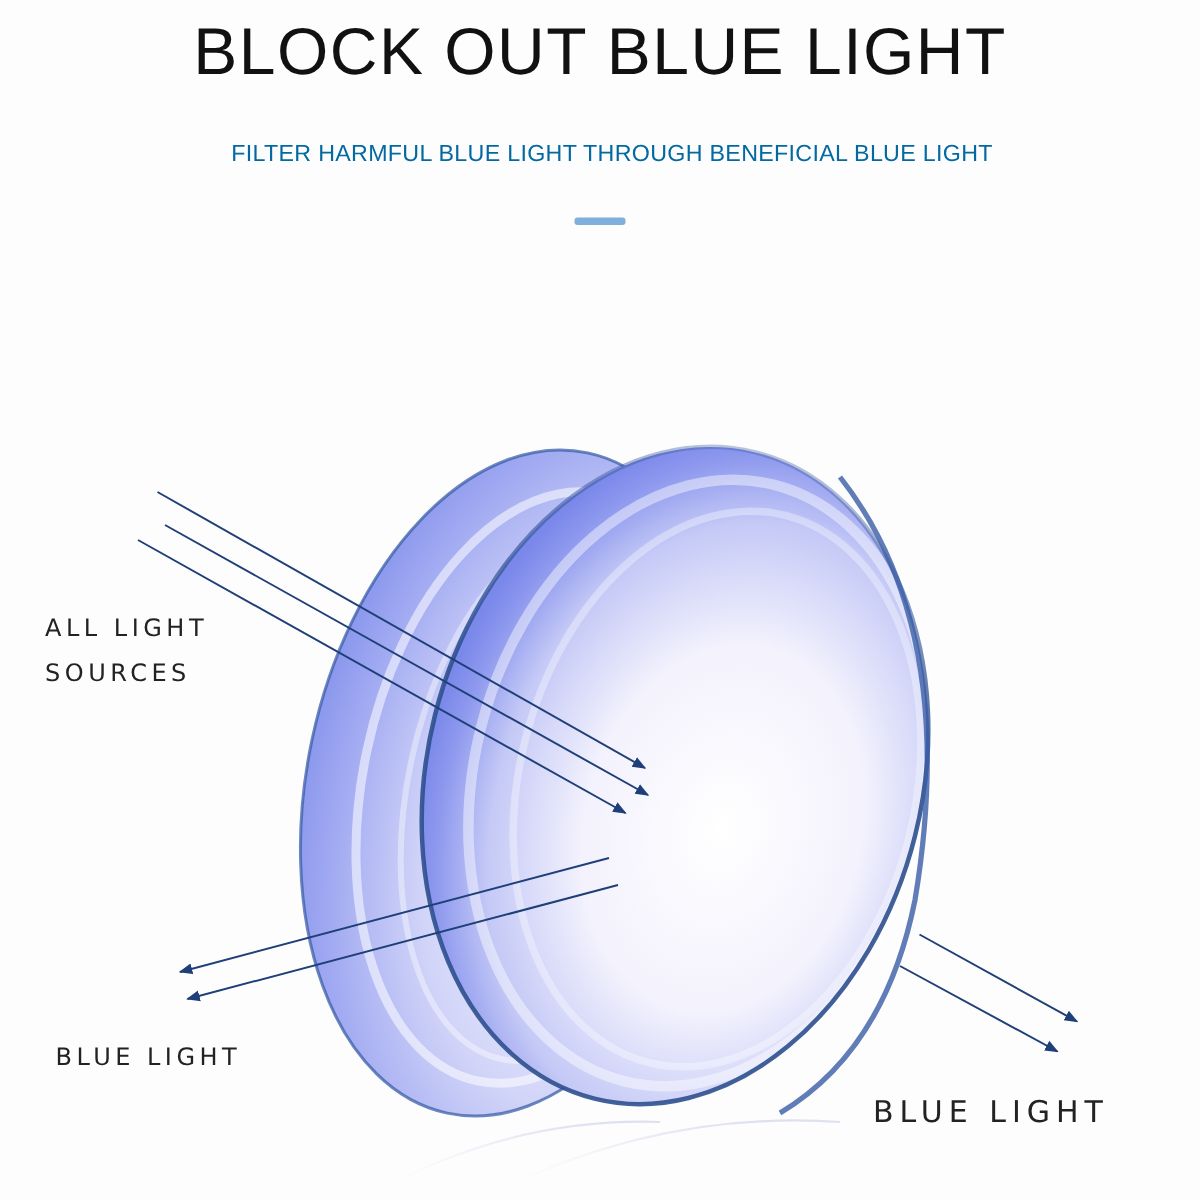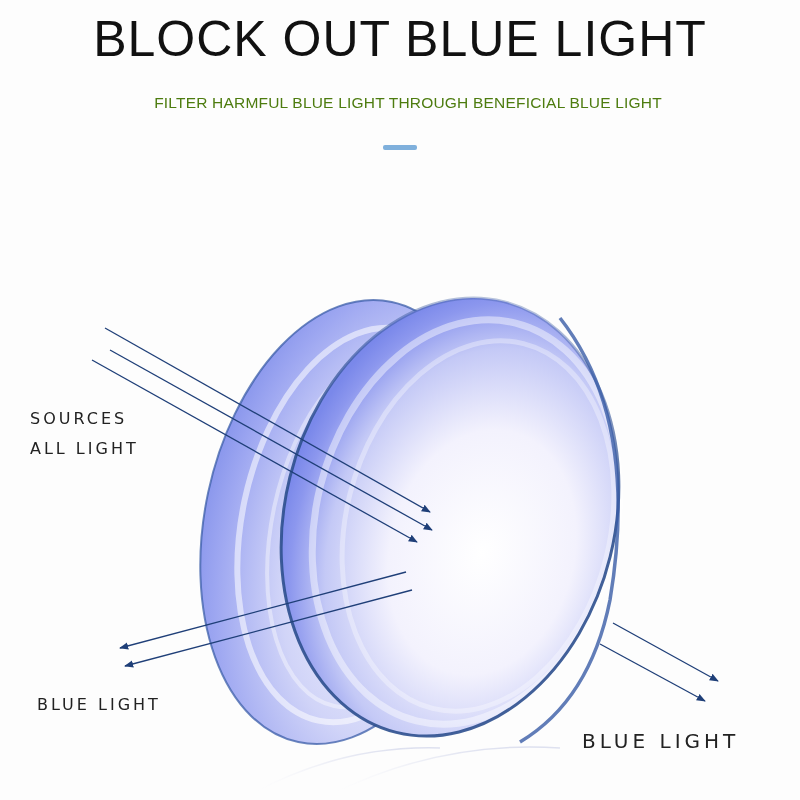--- a/index.html
+++ b/index.html
@@ -1,18 +1,18 @@
 <!DOCTYPE html>
 <html><head>
 <meta charset="utf-8">
 <style>
   html, body { margin:0; padding:0; background:#fdfdfd; }
   body { width:800px; height:800px; position:relative; overflow:hidden; font-family:"Liberation Sans", sans-serif; }
-  .title { position:absolute; left:0; right:0; top:10px; text-align:center; font-size:50px; color:#111; letter-spacing:1px; font-weight:400; font-family:"Liberation Sans", sans-serif; }
-  .subtitle { position:absolute; left:16px; right:0; top:94px; text-align:center; font-size:15.5px; color:#4d7c0f; letter-spacing:0.2px; font-family:"Liberation Sans", sans-serif; }
+  .title { position:absolute; left:0; right:0; top:10px; text-align:center; font-size:44px; color:#111; letter-spacing:1px; font-weight:400; font-family:"Liberation Sans", sans-serif; }
+  .subtitle { position:absolute; left:16px; right:0; top:94px; text-align:center; font-size:15.5px; color:#0369a1; letter-spacing:0.2px; font-family:"Liberation Sans", sans-serif; }
   .accent-bar { position:absolute; left:383px; top:145px; width:34px; height:5px; border-radius:2px; background:#7fb0dc; }
   .label { position:absolute; color:#222; font-family:"DejaVu Sans", sans-serif; letter-spacing:3px; line-height:30px; }
   .label span { display:block; }
   .label-all { left:30px; top:404px; font-size:16px; }
   .label-harm { left:37px; top:690px; font-size:16px; }
   .label-bene { left:582px; top:726px; font-size:20px; letter-spacing:4px; }
   svg.art { position:absolute; left:0; top:0; }
 </style>
 </head>
 <body>
@@ -83,22 +83,22 @@
     <line x1="412" y1="590" x2="125" y2="666" marker-end="url(#arrowHead)"></line>
   </g>
 
   <g stroke="#1f3f78" stroke-width="1.3" fill="none">
     <line x1="613" y1="623" x2="718" y2="681" marker-end="url(#arrowHead)"></line>
     <line x1="600" y1="644" x2="705" y2="701" marker-end="url(#arrowHead)"></line>
   </g>
 </svg>
 
 <div class="label label-all">
+  <span>ALL LIGHT</span>
   <span>SOURCES</span>
-  <span>ALL LIGHT</span>
 </div>
 
 <div class="label label-harm">
   <span>BLUE LIGHT</span>
 </div>
 
 <div class="label label-bene">
   <span>BLUE LIGHT</span>
 </div>
 

